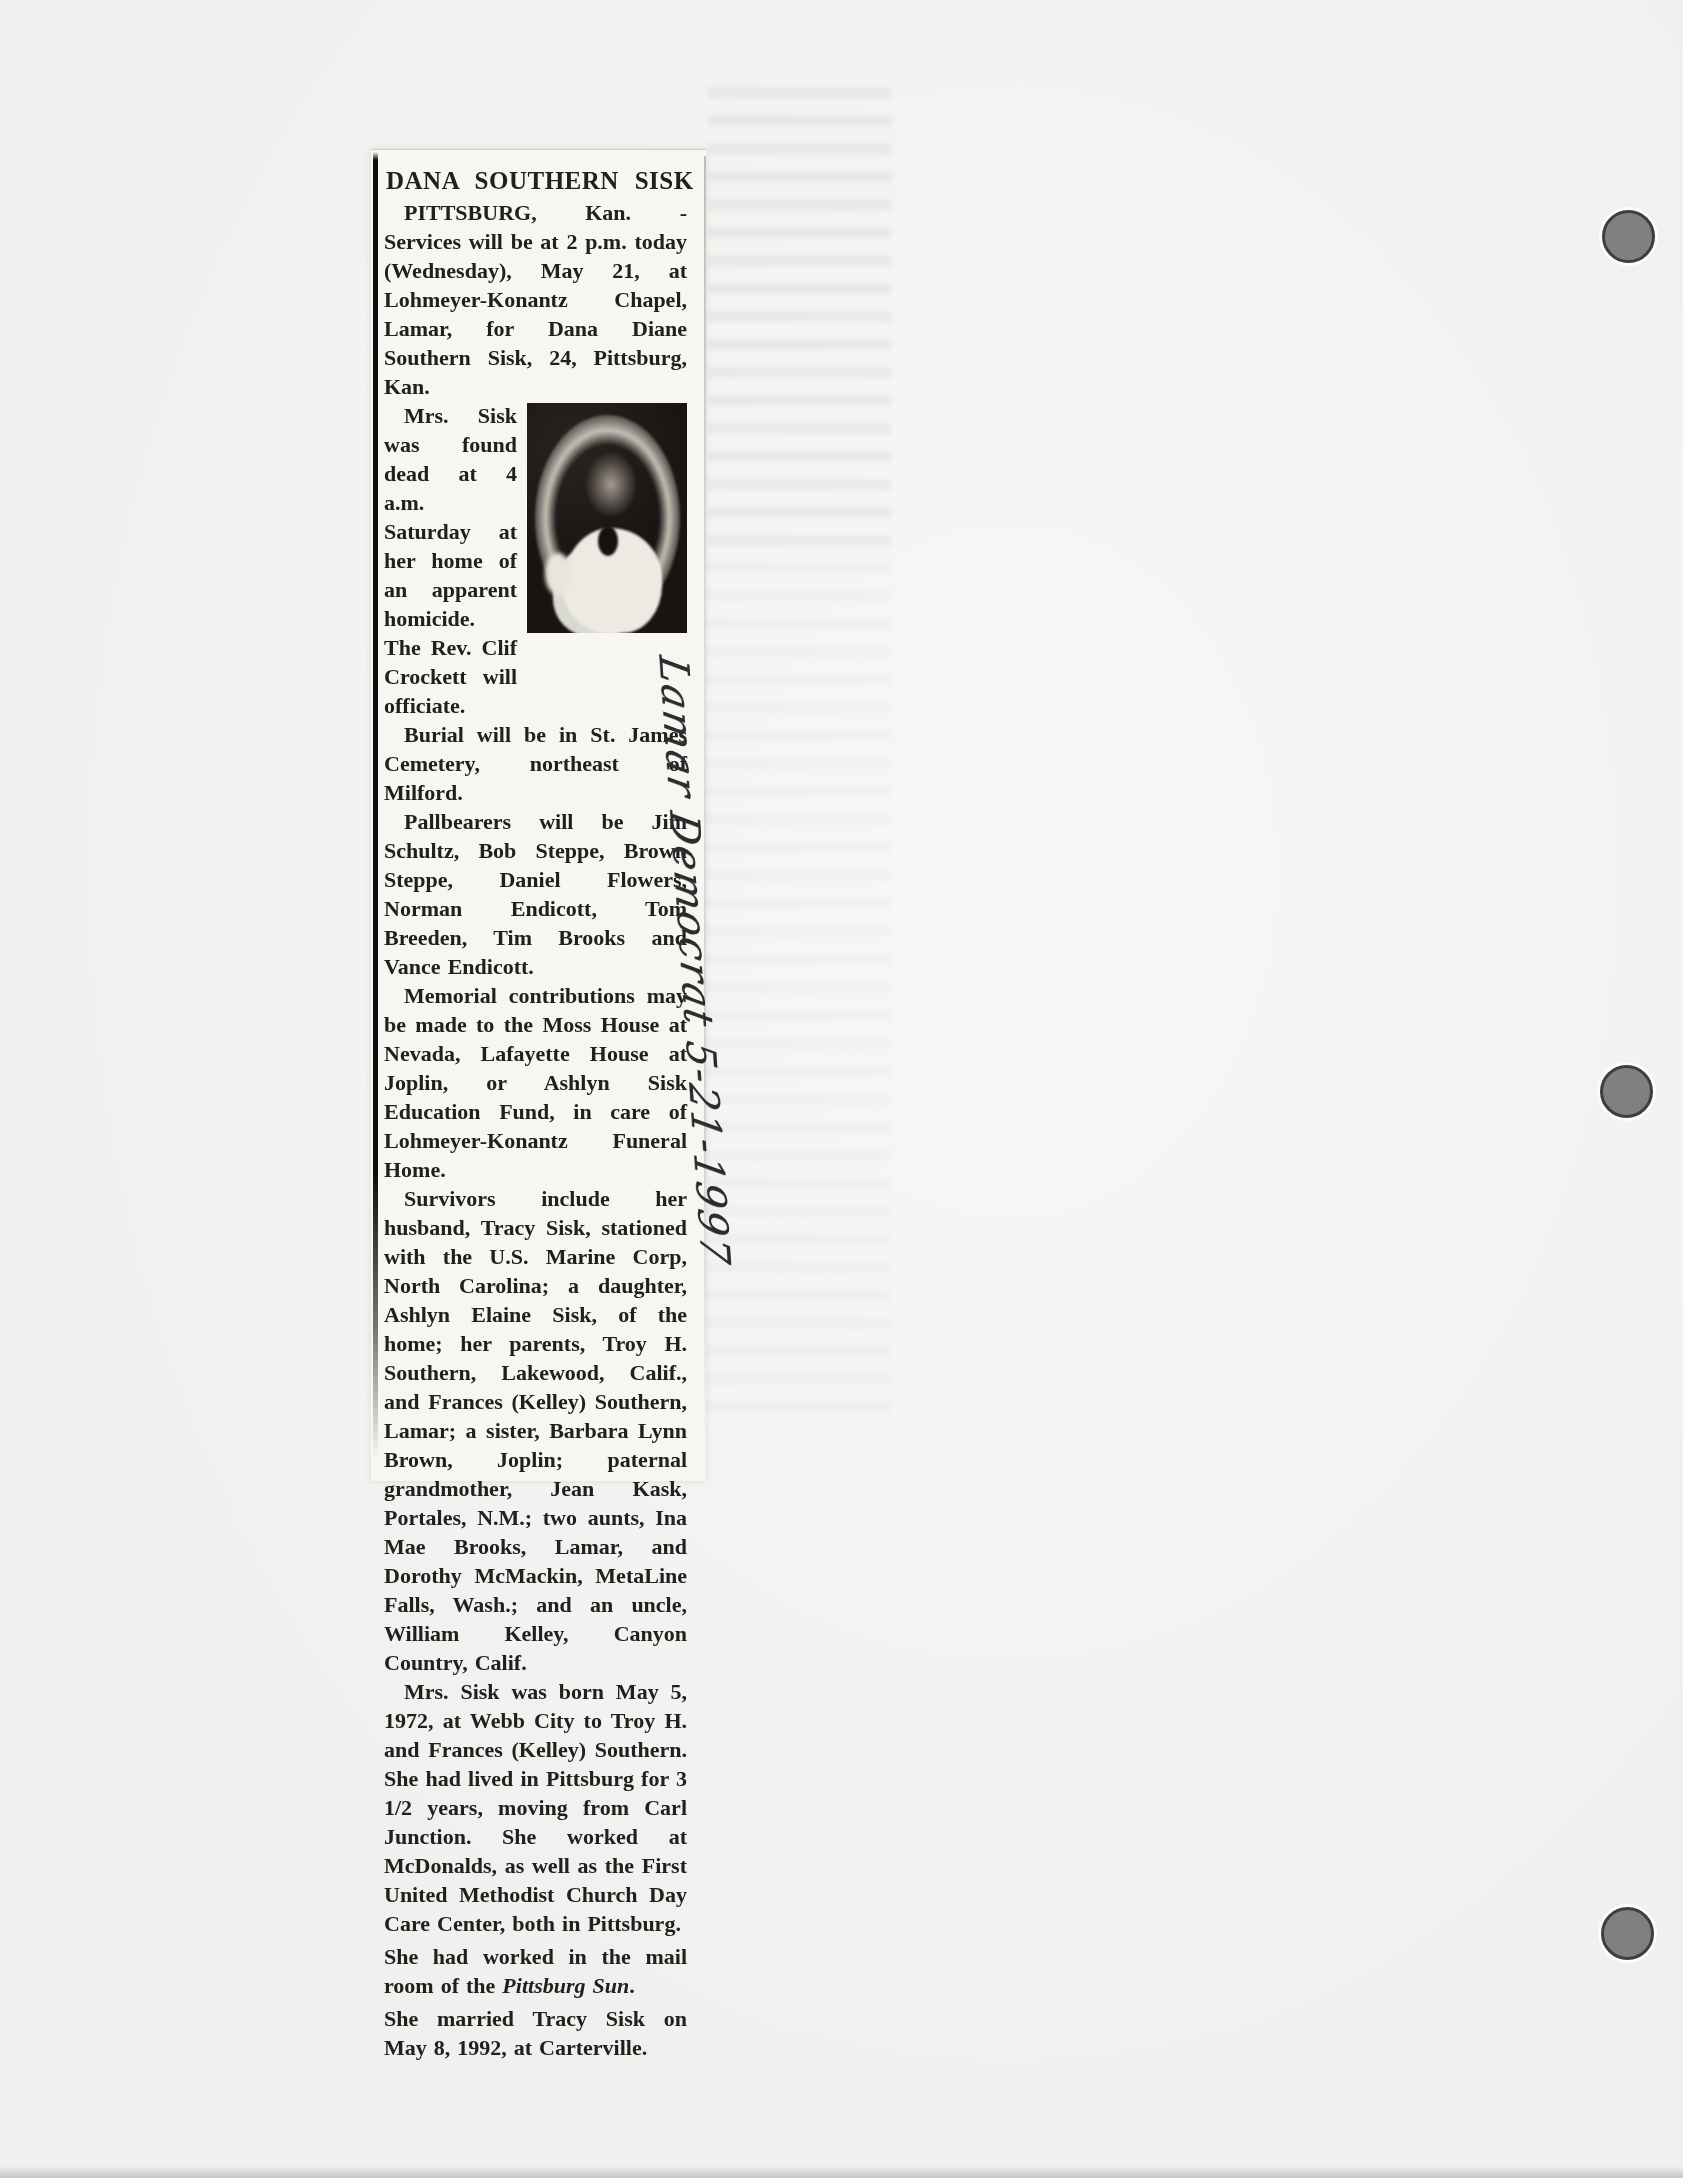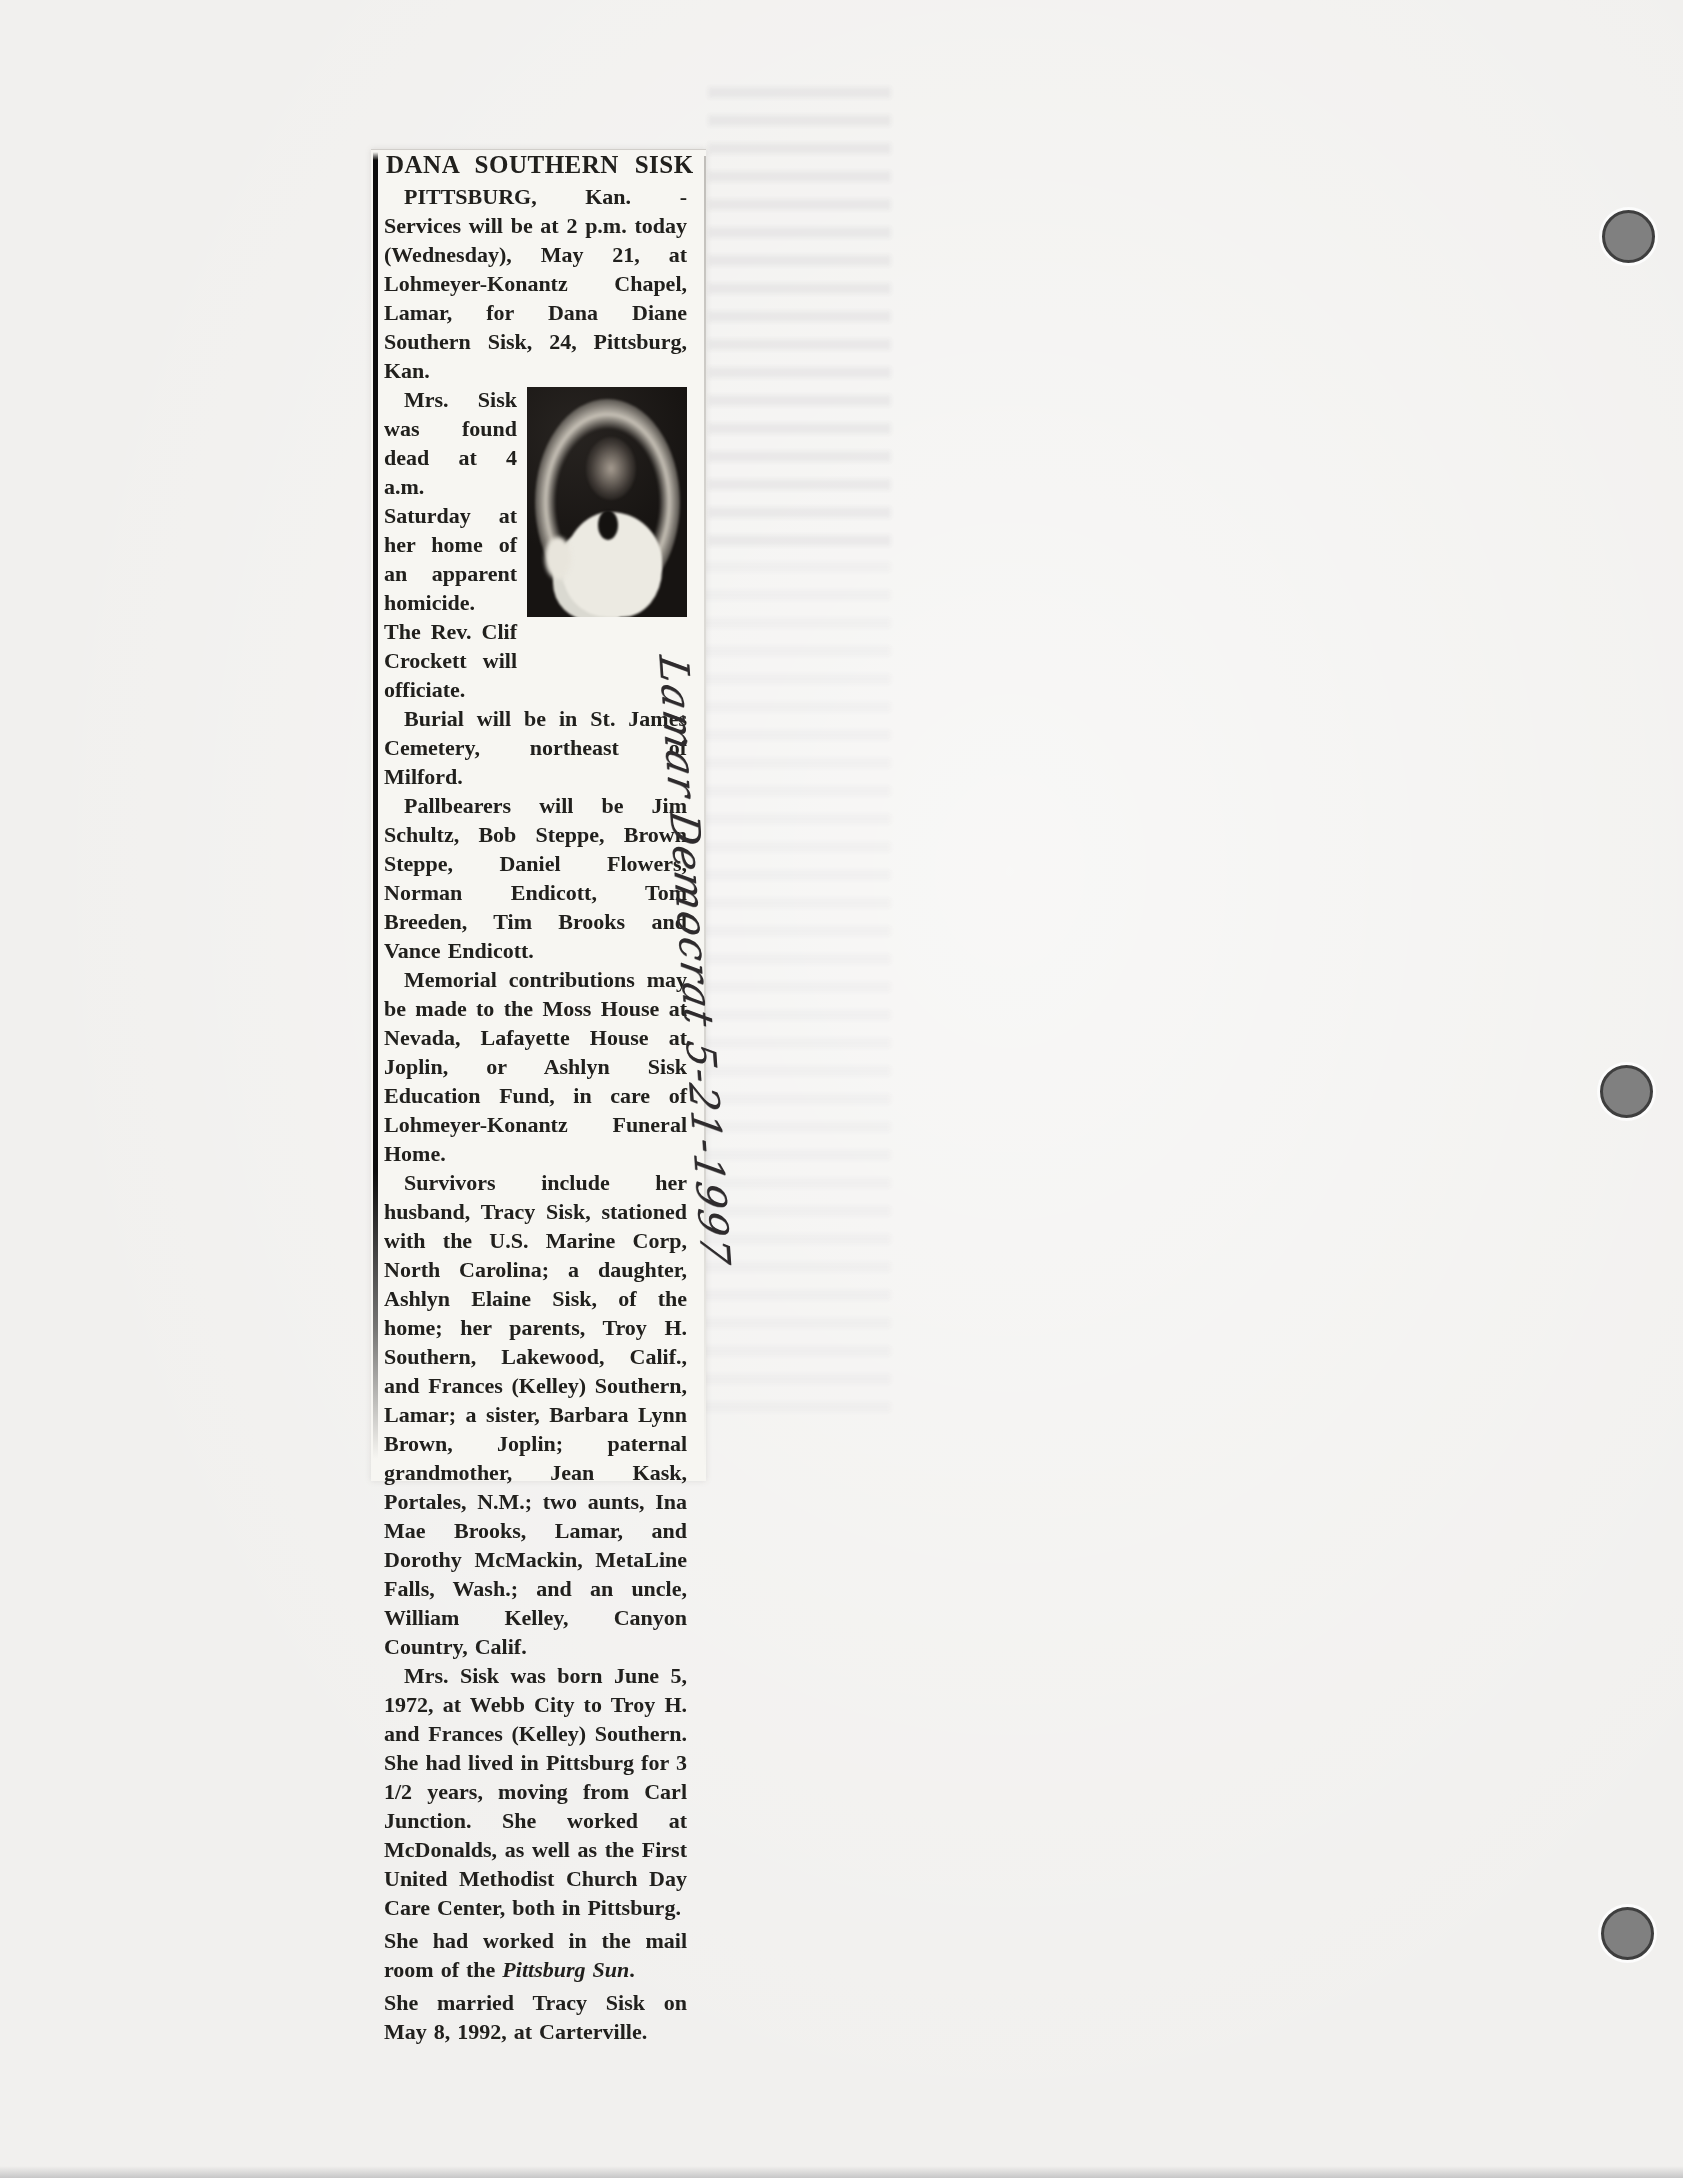--- a/index.html
+++ b/index.html
@@ -41,21 +41,21 @@
   .clip-right-crease{
     position:absolute;
     right:0px; top:6px;
     width:2px; height:1313px;
     background:linear-gradient(to bottom,
       rgba(90,85,80,0.35) 0, rgba(90,85,80,0.15) 40%,
       rgba(90,85,80,0.22) 75%, rgba(90,85,80,0) 100%);
   }
   .clip-body{
     position:absolute;
-    left:13px; top:0;
+    left:13px; top:16px;
     width:303px;
     color:var(--ink);
     font-size:22px;
     line-height:29px;
     text-align:justify;
     hyphens:auto;
     -webkit-hyphens:auto;
   }
   .clip-title{
     font-size:25px;
@@ -207,21 +207,21 @@
     <p class="indent">Mrs. Sisk was found dead at 4 a.m. Saturday at her home of an apparent homicide. The Rev. Clif Crockett will officiate.</p>
 
     <p class="indent clear-photo">Burial will be in St. James Cemetery, northeast of Milford.</p>
 
     <p class="indent">Pallbearers will be Jim Schultz, Bob Steppe, Brown Steppe, Daniel Flowers, Norman Endicott, Tom Breeden, Tim Brooks and Vance Endicott.</p>
 
     <p class="indent">Memorial contributions may be made to the Moss House at Nevada, Lafayette House at Joplin, or Ashlyn Sisk Education Fund, in care of Lohmeyer-Konantz Funeral Home.</p>
 
     <p class="indent">Survivors include her husband, Tracy Sisk, stationed with the U.S. Marine Corp, North Carolina; a daughter, Ashlyn Elaine Sisk, of the home; her parents, Troy H. Southern, Lakewood, Calif., and Frances (Kelley) Southern, Lamar; a sister, Barbara Lynn Brown, Joplin; paternal grandmother, Jean Kask, Portales, N.M.; two aunts, Ina Mae Brooks, Lamar, and Dorothy McMackin, MetaLine Falls, Wash.; and an uncle, William Kelley, Canyon Country, Calif.</p>
 
-    <p class="indent">Mrs. Sisk was born June 5, 1972, at Webb City to Troy H. and Frances (Kelley) Southern. She had lived in Pittsburg for 3 1/2 years, moving from Carl Junction. She worked at McDonalds, as well as the First United Methodist Church Day Care Center, both in Pittsburg.</p>
+    <p class="indent">Mrs. Sisk was born May 5, 1972, at Webb City to Troy H. and Frances (Kelley) Southern. She had lived in Pittsburg for 3 1/2 years, moving from Carl Junction. She worked at McDonalds, as well as the First United Methodist Church Day Care Center, both in Pittsburg.</p>
 
     <p class="plain"><span>She had worked in the mail room of the </span><span class="italic">Pittsburg Sun</span><span>.</span></p>
 
     <p class="plain">She married Tracy Sisk on May 8, 1992, at Carterville.</p>
   </div>
 </div>
 
 <div class="annotation">Lamar Democrat 5-21-1997</div>
 
 <div class="hole hole-1"></div>

